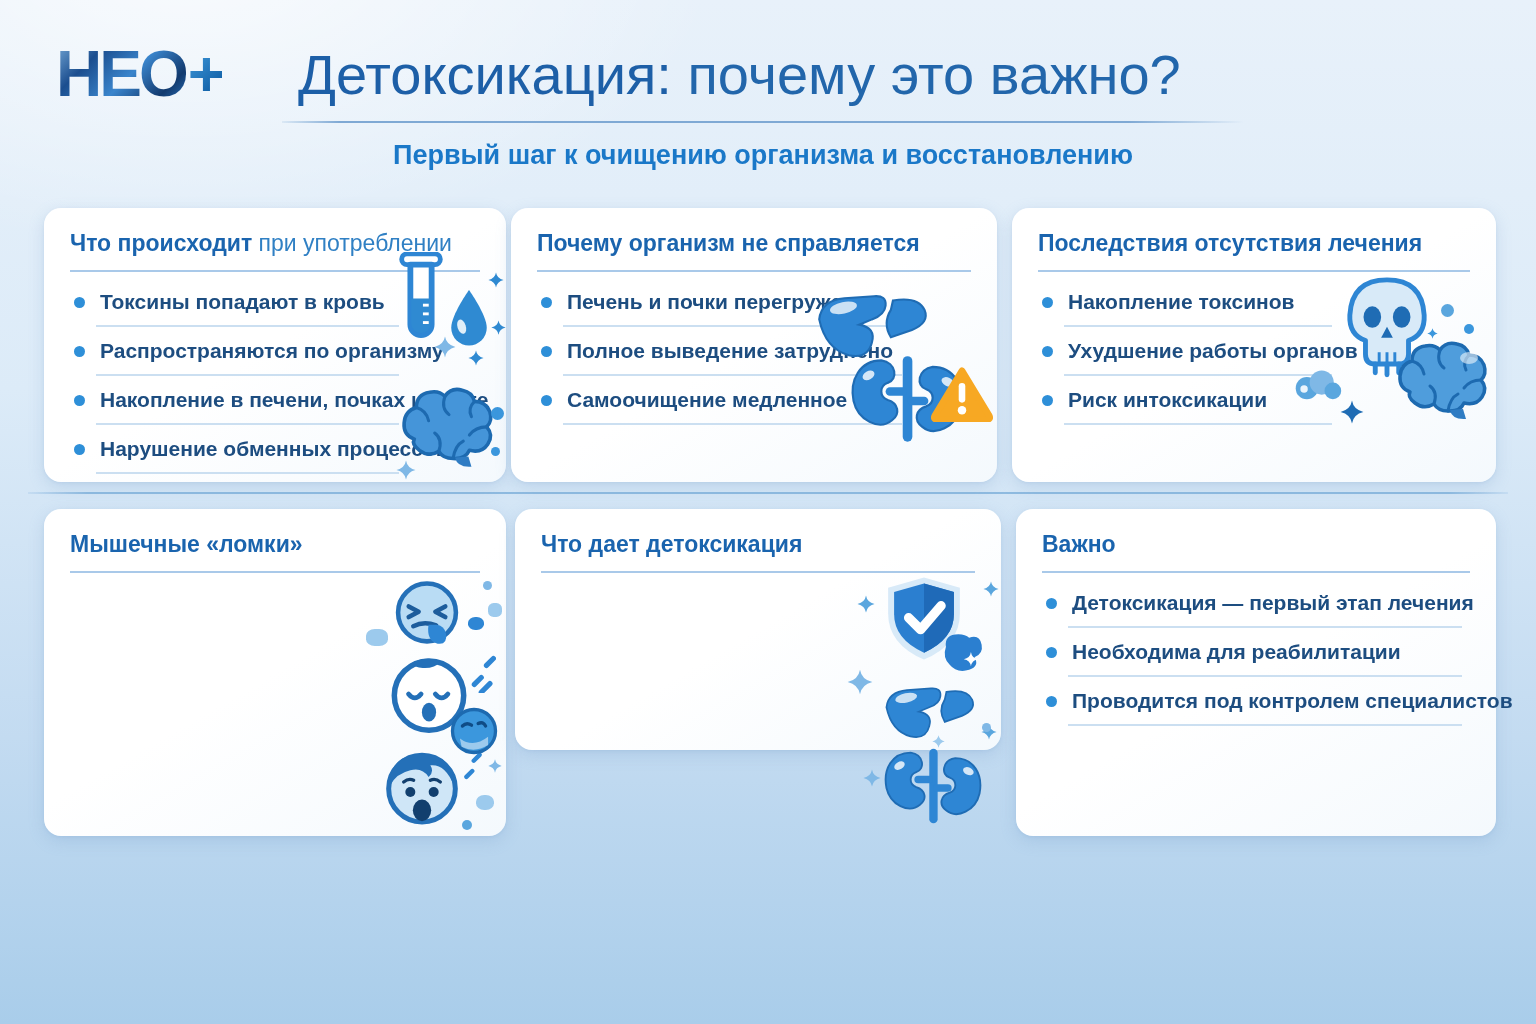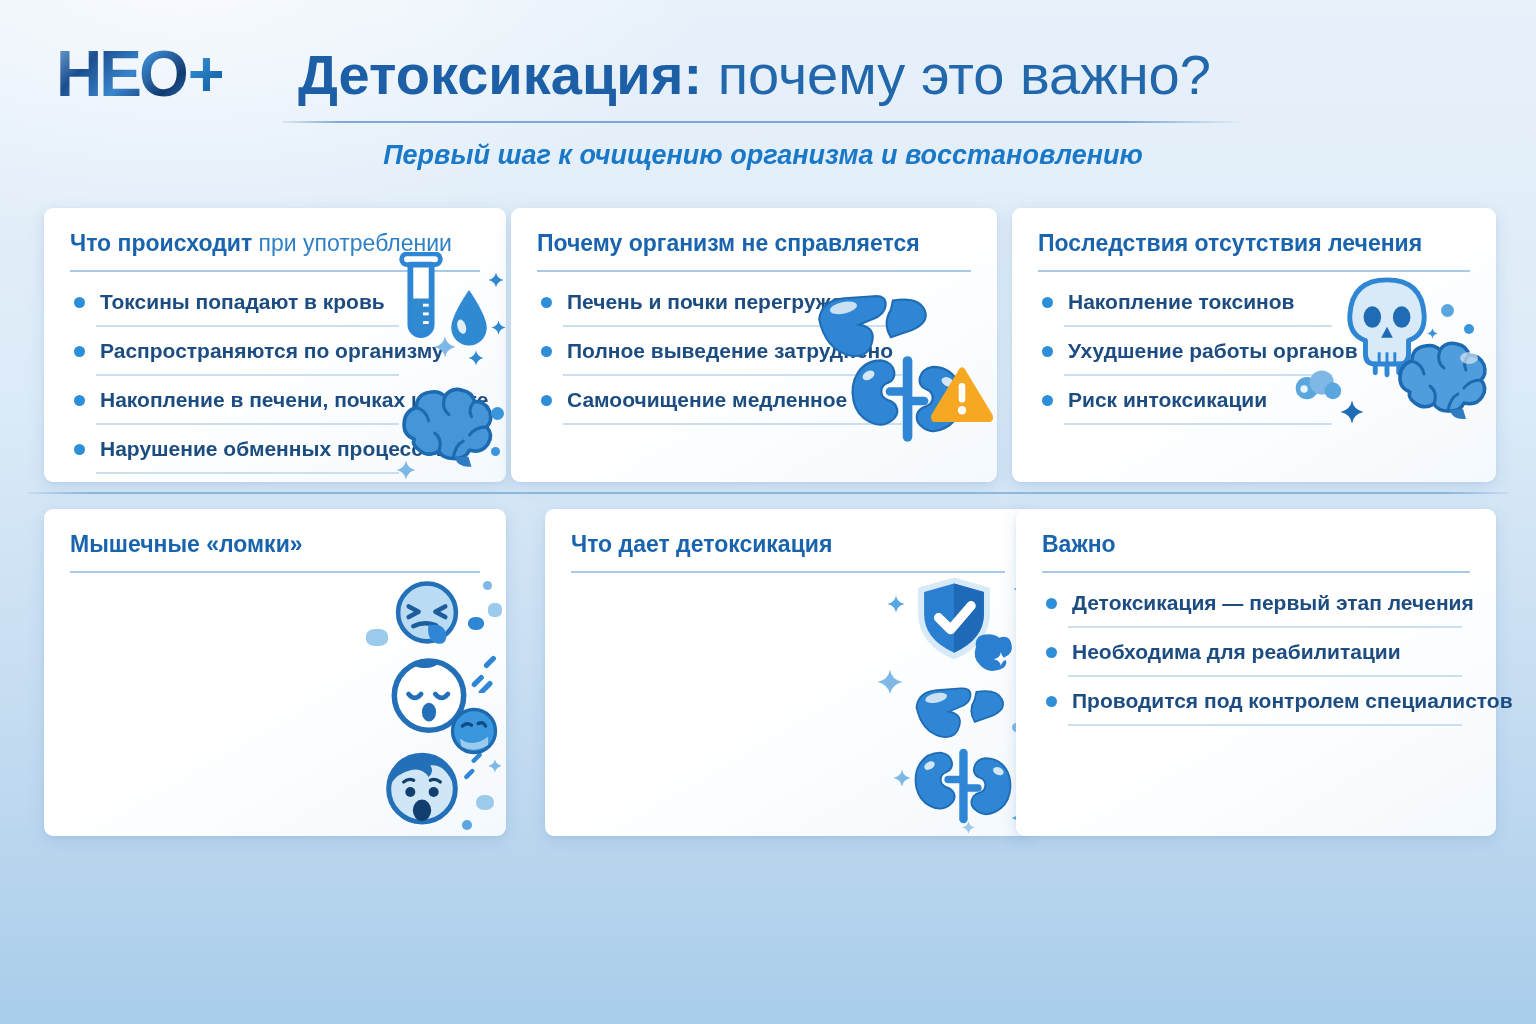--- a/index.html
+++ b/index.html
@@ -23,48 +23,48 @@
   }
   .logo-plus {
     background:linear-gradient(135deg,#49a5e6 0%,#1565ab 70%);
     -webkit-background-clip:text; background-clip:text; color:transparent;
     margin-left:2px;
   }
   .page-title {
     position:absolute; left:298px; top:44px; width:1210px;
     font-size:56px; line-height:1.1; color:#1d5fa7; white-space:nowrap;
   }
-  .page-title .t-strong { font-weight:700; }
+  .page-title .t-strong { font-weight:400; }
   .page-title .t-light  { font-weight:400; color:#2266ab; }
   .title-rule {
     position:absolute; left:282px; top:121px; width:962px; height:2px;
     background:linear-gradient(90deg, rgba(120,168,214,.15), #7fa9d4 6%, #7fa9d4 88%, rgba(120,168,214,0));
   }
   .subtitle {
     position:absolute; left:282px; top:140px; width:962px;
-    text-align:center; font-size:27px; font-style:italic; font-weight:700; color:#1a78c8;
+    text-align:center; font-size:27px; font-weight:700; color:#1a78c8;
   }
 
   
   .row-divider {
     position:absolute; left:28px; top:492px; width:1480px; height:2px;
     background:linear-gradient(90deg, rgba(135,180,223,.2), #8fbbe0 4%, #8fbbe0 96%, rgba(135,180,223,.2));
   }
 
   
   .card {
-    position:absolute; border-radius:9px; padding:22px 26px 16px 26px;
+    position:absolute; border-radius:17px; padding:22px 26px 16px 26px;
     background:linear-gradient(150deg,#ffffff 50%,#f4f9fd 100%);
     box-shadow:0 5px 16px rgba(105,145,195,.22), 0 1px 3px rgba(105,145,195,.12);
   }
   .c1 { left:44px;  top:208px; width:462px; height:274px; }
   .c2 { left:511px; top:208px; width:486px; height:274px; }
   .c3 { left:1012px;top:208px; width:484px; height:274px; }
   .c4 { left:44px;  top:509px; width:462px; height:327px; }
-  .c5 { left:545px; top:509px; width:486px; height:327px; }
+  .c5 { left:515px; top:509px; width:486px; height:241px; }
   .c6 { left:1016px;top:509px; width:480px; height:327px; }
 
   .card-title {
     font-size:23px; font-weight:800; color:#1a64ae; line-height:1.2;
     padding-bottom:12px; border-bottom:2px solid #a9c9e9; margin-bottom:4px;
   }
   .card-title .ct-light { font-weight:400; color:#3080c4; }
 
   ul.items { list-style:none; margin-top:6px; }
   ul.items li {

